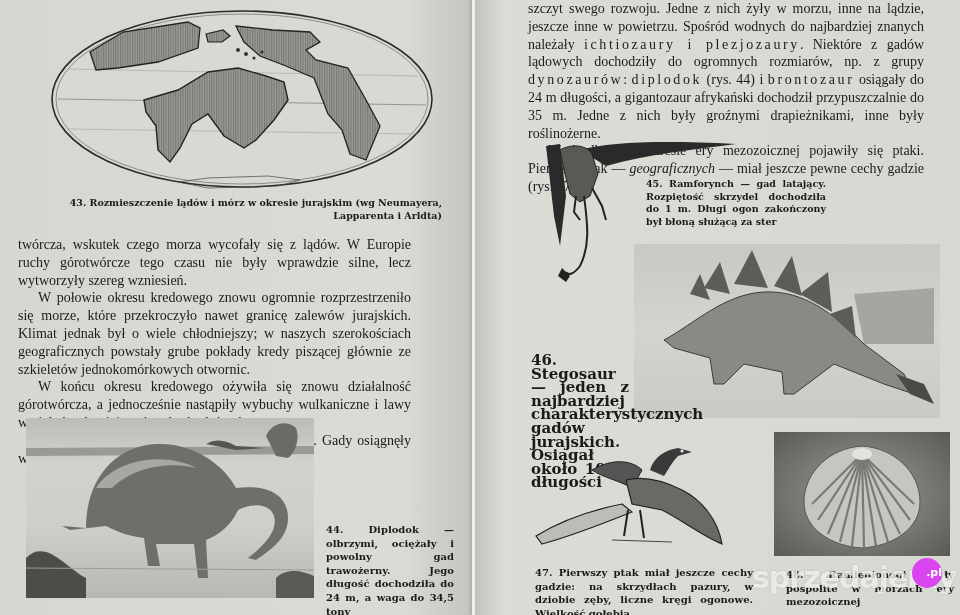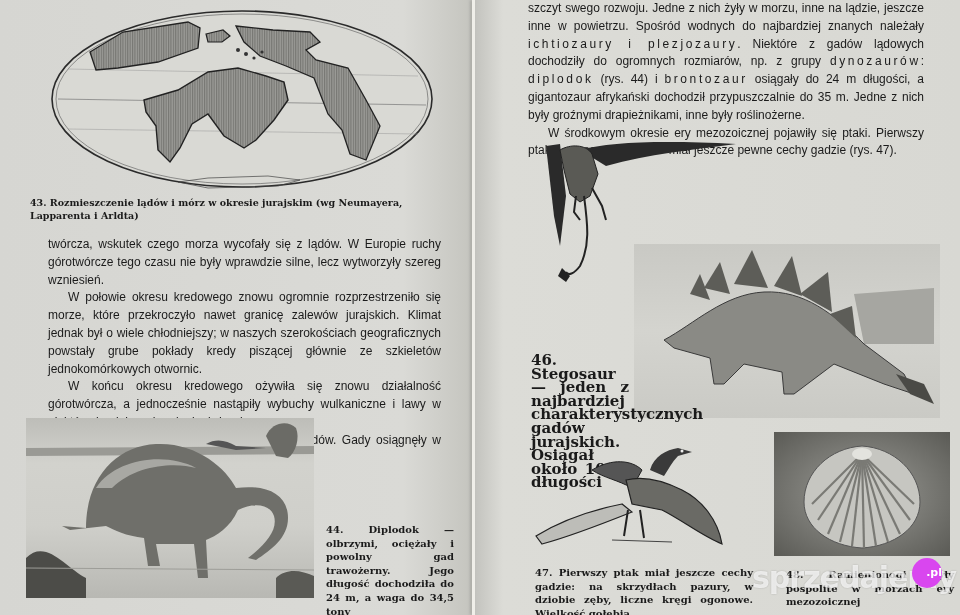--- a/index.html
+++ b/index.html
@@ -3,22 +3,22 @@
 <meta charset="utf-8">
 <style>
   html, body { margin:0; padding:0; }
   body { width:960px; height:615px; overflow:hidden; background:#cfcfcb; font-family:"DejaVu Serif", serif; color:#1c1c1c; }
   .spread { position:relative; width:960px; height:615px; }
   .page-left { position:absolute; left:0; top:0; width:474px; height:615px; background:linear-gradient(90deg,#d6d6d2 0%,#dadad6 85%,#c4c4be 100%); }
   .page-right { position:absolute; left:474px; top:0; width:486px; height:615px; background:linear-gradient(90deg,#c2c2bd 0%,#dcdcd7 6%,#d8d8d3 100%); }
   .gutter { position:absolute; left:472px; top:0; width:3px; height:615px; background:#f0efe9; box-shadow:-2px 0 3px rgba(0,0,0,0.15); }
 
   .fig { position:absolute; }
-  .caption { position:absolute; font-family:"DejaVu Serif", serif; font-weight:bold; font-size:9.5px; line-height:12.5px; color:#1a1a1a; }
-  .text { position:absolute; font-family:Liberation Sans, sans-serif; font-size:12px; line-height:17.8px; text-align:justify; color:#1b1b1b; }
+  .caption { position:absolute; font-family:"DejaVu Serif", serif; font-weight:bold; font-size:9.5px; line-height:12.5px; color:#1a1a1a;text-align:right; }
+  .text { position:absolute; font-family:Liberation Serif, serif; font-size:14px; line-height:17.8px; text-align:justify; color:#1b1b1b; }
   .text p { margin:0; }
   .indent { text-indent:20px; }
   .spaced { letter-spacing:2.6px; }
   .ital { font-style:italic; }
 
   .photo { position:absolute; overflow:hidden; }
   .watermark { position:absolute; left:752px; top:560px; font-family:"DejaVu Sans", sans-serif; font-weight:bold; font-size:30px; color:rgba(255,255,255,0.72); letter-spacing:-1px; text-shadow:0 0 2px rgba(0,0,0,0.2); }
   .wm-badge { position:absolute; left:912px; top:558px; width:30px; height:30px; border-radius:50%; background:#d946ef; color:#fff; font-family:"DejaVu Sans", sans-serif; font-weight:bold; font-size:11px; line-height:30px; text-align:right; }
 </style>
 </head>
@@ -54,21 +54,21 @@
       <path d="M130 178 L160 174 L220 172 L252 176 L230 182 L160 184 Z" fill="none" stroke="#444" stroke-width="0.7"></path>
 
       <circle cx="190" cy="46" r="2" fill="#333"></circle>
       <circle cx="198" cy="50" r="2" fill="#333"></circle>
       <circle cx="206" cy="54" r="1.6" fill="#333"></circle>
       <circle cx="214" cy="48" r="1.6" fill="#333"></circle>
     </svg>
   </div>
   <div class="caption" style="left:30px;top:197px;width:412px;">43. Rozmieszczenie lądów i mórz w okresie jurajskim (wg Neumayera, Lapparenta i Arldta)</div>
 
-  <div class="text" style="left:48px;top:236px;width:393px;">
+  <div class="text" style="left:18px;top:236px;width:393px;">
     <p>twórcza, wskutek czego morza wycofały się z lądów. W Europie ruchy górotwórcze tego czasu nie były wprawdzie silne, lecz wytworzyły szereg wzniesień.</p>
     <p class="indent">W połowie okresu kredowego znowu ogromnie rozprzestrzeniło się morze, które przekroczyło nawet granicę zalewów jurajskich. Klimat jednak był o wiele chłodniejszy; w naszych szerokościach geograficznych powstały grube pokłady kredy piszącej głównie ze szkieletów jednokomórkowych otwornic.</p>
     <p class="indent">W końcu okresu kredowego ożywiła się znowu działalność górotwórcza, a jednocześnie nastąpiły wybuchy wulkaniczne i lawy w niektórych miejscach pokryły duże obszary.</p>
     <p class="indent">Era mezozoiczna to panowanie płazów i gadów. Gady osiągnęły w niej</p>
   </div>
 
   <div class="photo" style="left:26px;top:418px;width:288px;height:180px;background:linear-gradient(180deg,#bdbdb8 0%,#d2d2cd 25%,#cfcfca 60%,#b8b8b3 100%);">
     <svg width="288" height="180" viewBox="0 0 288 180">
       <path d="M0 30 L288 28 L288 36 L0 38 Z" fill="#9a9a95"></path>
       <path d="M60 110 C60 60 90 28 130 26 C170 24 200 50 210 70 C240 66 262 76 262 100 C262 120 245 132 230 142 L222 140 C240 126 252 112 248 98 C244 86 228 84 212 92 C204 110 190 118 180 122 L182 160 L172 160 L168 126 L130 126 L134 148 L122 148 L118 120 C100 118 88 112 80 108 L44 112 L36 108 Z" fill="#6f6f6a"></path>
@@ -91,20 +91,21 @@
     <svg width="200" height="146" viewBox="0 0 200 146">
       <path d="M40 14 C70 6 120 4 196 8 C150 14 110 18 66 30 Z" fill="#2a2a2a"></path>
       <path d="M6 10 L20 8 L26 60 L20 110 L14 80 Z" fill="#2a2a2a"></path>
       <path d="M20 14 C30 8 46 8 52 18 L58 38 L50 60 L40 66 L30 58 L24 34 Z" fill="#5a5a55" stroke="#222" stroke-width="1"></path>
       <path d="M44 60 C48 90 50 110 40 130 C34 138 28 140 26 136" fill="none" stroke="#222" stroke-width="2"></path>
       <path d="M52 52 L62 70 L66 84" fill="none" stroke="#222" stroke-width="2"></path>
       <path d="M36 60 L34 76 L40 84" fill="none" stroke="#222" stroke-width="2"></path>
       <path d="M22 132 L30 140 L26 146 L18 140 Z" fill="#222"></path>
     </svg>
   </div>
+  <div class="caption" style="left:646px;top:178px;width:180px;text-align:justify;">45. Ramforynch — gad latający. Rozpiętość skrzydel dochodziła do 1 m. Długi ogon zakończony był błoną służącą za ster</div>
 
   <div class="photo" style="left:634px;top:244px;width:306px;height:174px;background:linear-gradient(180deg,#c9c9c4 0%,#d4d4cf 50%,#cacac5 100%);">
     <svg width="306" height="174" viewBox="0 0 306 174">
       <path d="M220 50 L300 44 L300 100 L230 100 Z" fill="#a6a6a1"></path>
       <path d="M30 96 C60 80 90 50 130 48 C170 46 200 70 230 100 L270 130 L280 150 L250 140 L200 120 L160 150 L150 150 L148 128 L110 120 L90 140 L80 140 L76 114 L40 104 Z" fill="#8a8a85" stroke="#3a3a3a" stroke-width="1"></path>
       <path d="M70 44 L86 18 L96 50 Z" fill="#5d5d58"></path>
       <path d="M100 40 L118 6 L134 44 Z" fill="#5d5d58"></path>
       <path d="M140 42 L158 12 L168 52 Z" fill="#5d5d58"></path>
       <path d="M166 50 L194 28 L198 68 Z" fill="#5d5d58"></path>
       <path d="M196 70 L218 62 L222 94 Z" fill="#5d5d58"></path>

